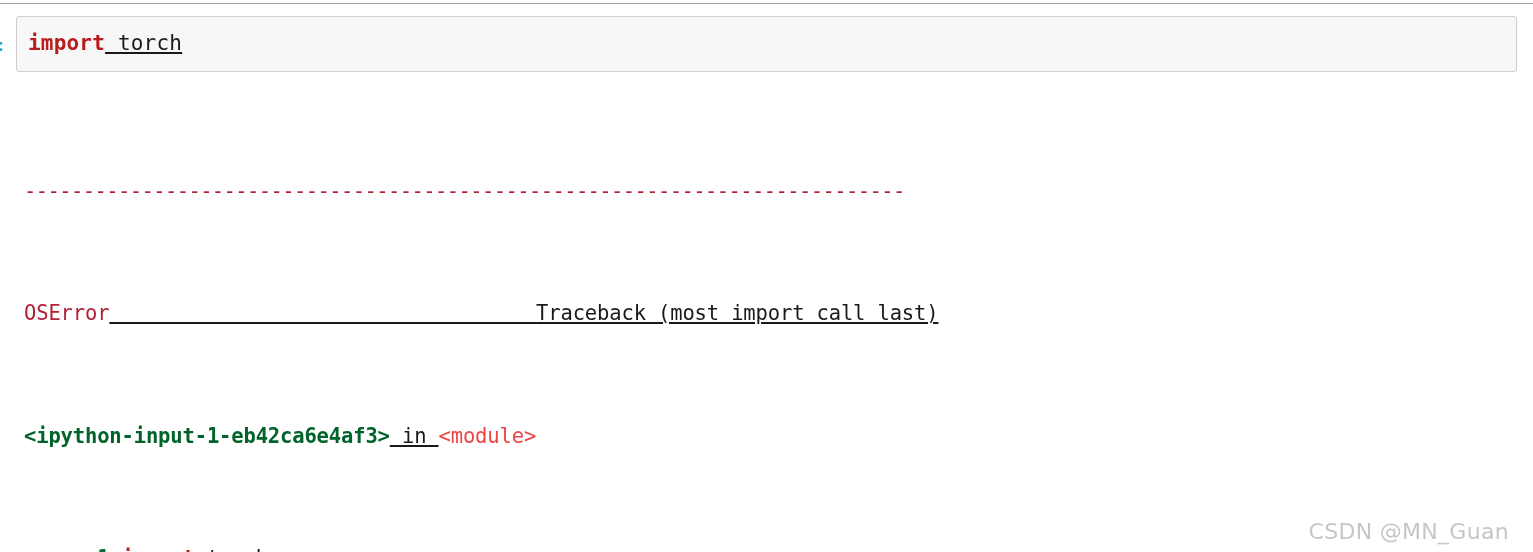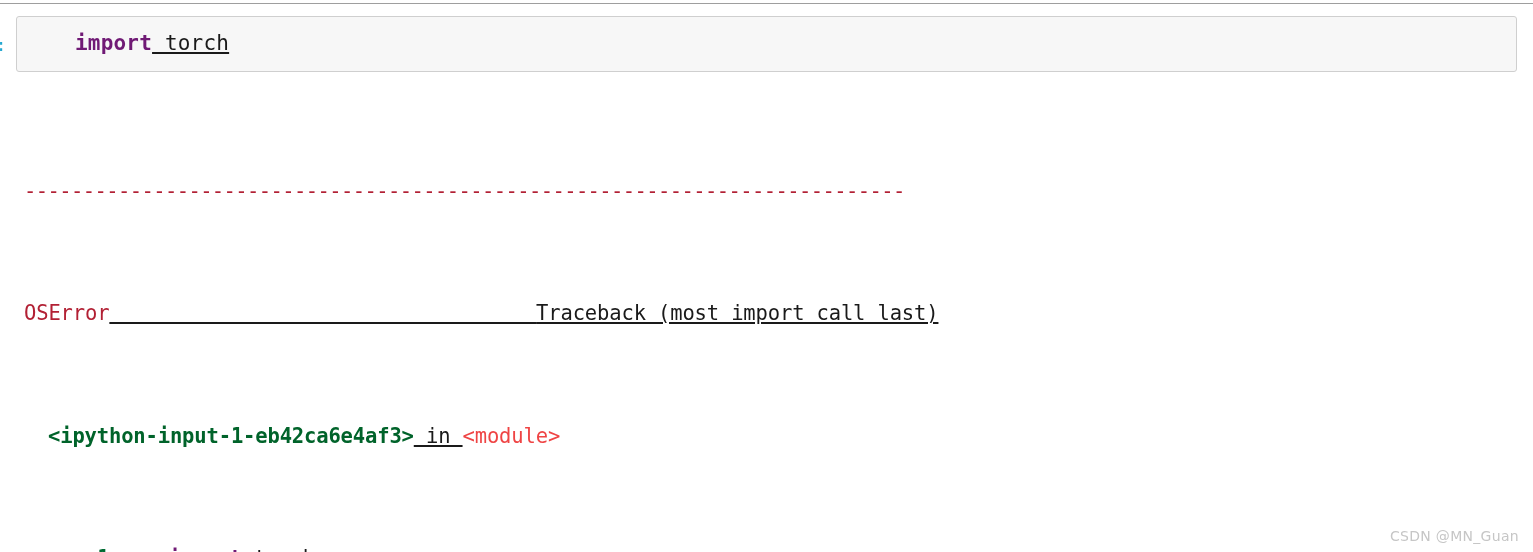--- a/index.html
+++ b/index.html
@@ -85,35 +85,35 @@
   
   .sep {
     color: #b22034;
     letter-spacing: -0.6px;
     font-size: 20.5px;
     overflow: hidden;
     width: 1040px;
   }
 
   
-  .kw        { color: #701a75; font-weight: bold; margin-left: 47px; }   
+  .kw        { color: #b91c1c; font-weight: bold; }   
   .plain     { color: #1a1a1a; text-decoration: underline; }
   .errname   { color: #b22034; font-weight: normal; }   
-  .fname     { color: #00632a; font-weight: bold; margin-left: 24px; }   
+  .fname     { color: #00632a; font-weight: bold; }   
   .module    { color: #ef4444; }                      
   .lineno-hi { color: #006b33; font-weight: bold; }   
   .arrow     { color: #006b33; font-weight: bold; }
 
   
   .watermark {
     position: absolute;
-    right: 14px;
+    right: 24px;
     bottom: 8px;
     font-family: "DejaVu Sans", "Liberation Sans", sans-serif;
-    font-size: 14px;
+    font-size: 22px;
     color: #c6c6c6;
     letter-spacing: 0.3px;
     white-space: nowrap;
   }
 </style>
 </head>
 <body>
 
 <div class="top-rule"></div>
 

